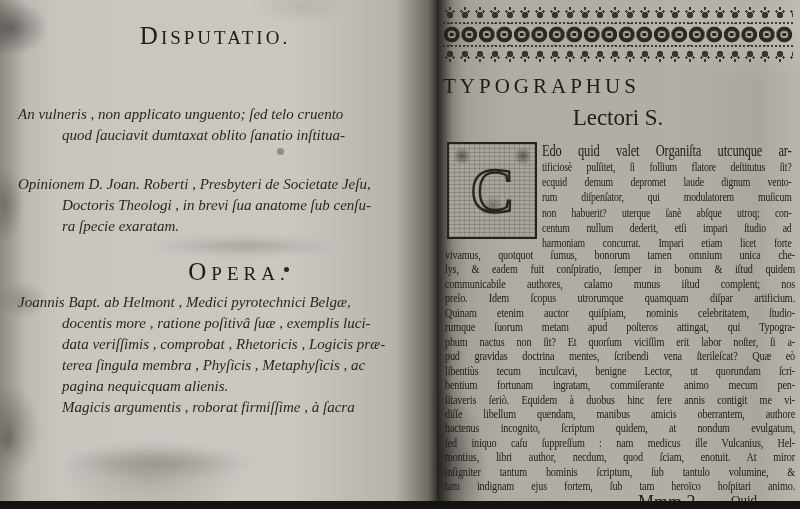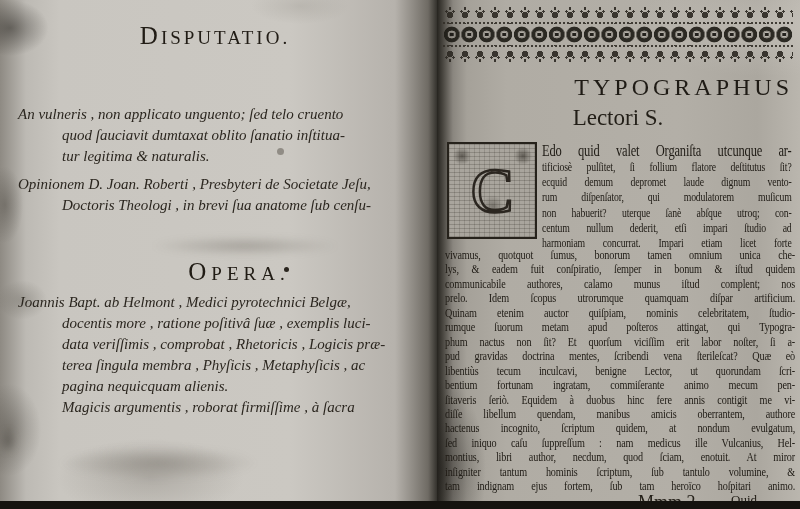--- a/index.html
+++ b/index.html
@@ -88,22 +88,22 @@
     border-top:2px dotted #332f28; margin-top:1px;
   }
   .orn-row2 {
     height:19px;
     background-size:17.5px 19px;
     background-image:
       radial-gradient(circle 2px at 8.75px 9.5px, #14120e 97%, transparent),
       radial-gradient(circle at 8.75px 9.5px, transparent 2.6px, #938f87 2.7px 3.9px, #1d1b15 4.1px 7.6px, transparent 8.2px);
   }
   .rp-title {
-    position:absolute; left:6px; top:74px; width:350px; text-align:right;
-    font-size:24px; letter-spacing:4px; color:#1f1b15; white-space:nowrap;
+    position:absolute; left:6px; top:74px; width:350px; text-align:left;
+    font-size:21px; letter-spacing:4px; color:#1f1b15; white-space:nowrap;
   }
   .rp-subtitle {
     position:absolute; left:6px; top:105px; width:350px; text-align:center;
     font-size:23px; color:#221e17; white-space:nowrap;
   }
   .drop-cap {
     position:absolute; left:10px; top:142px; width:90px; height:97px;
     border:2px solid #26221b; box-sizing:border-box;
     background:
       radial-gradient(circle 8px at 13px 12px, rgba(36,32,26,.55), transparent 9px),
@@ -141,28 +141,28 @@
 <body>
 
 <div class="stage">
 
   <div class="page-left">
     <div class="lp-heading lp-title">DISPUTATIO.</div>
 
     <div class="ital-para para-1">
         <div class="line">An vulneris , non applicato unguento; ſed telo cruento</div>
         <div class="line">quod ſauciavit dumtaxat oblito ſanatio inſtitua-</div>
-        <div class="line">tur legitima &amp; naturalis.</div>
       </div>
 
     <div class="faint-dot"></div>
 
     <div class="ital-para para-2">
         <div class="line">Opinionem D. Joan. Roberti , Presbyteri de Societate Jeſu,</div>
         <div class="line">Doctoris Theologi , in brevi ſua anatome ſub cenſu-</div>
+        <div class="line">ra ſpecie exaratam.</div>
       </div>
 
     <div class="lp-heading lp-opera">OPERA.</div>
     <div class="ink-dot"></div>
 
     <div class="ital-para para-3">
         <div class="line">Joannis Bapt. ab Helmont , Medici pyrotechnici Belgæ,</div>
         <div class="line">docentis more , ratione poſitivâ ſuæ , exemplis luci-</div>
         <div class="line">data veriſſimis , comprobat , Rhetoricis , Logicis præ-</div>
         <div class="line">terea ſingula membra , Phyſicis , Metaphyſicis , ac</div>

